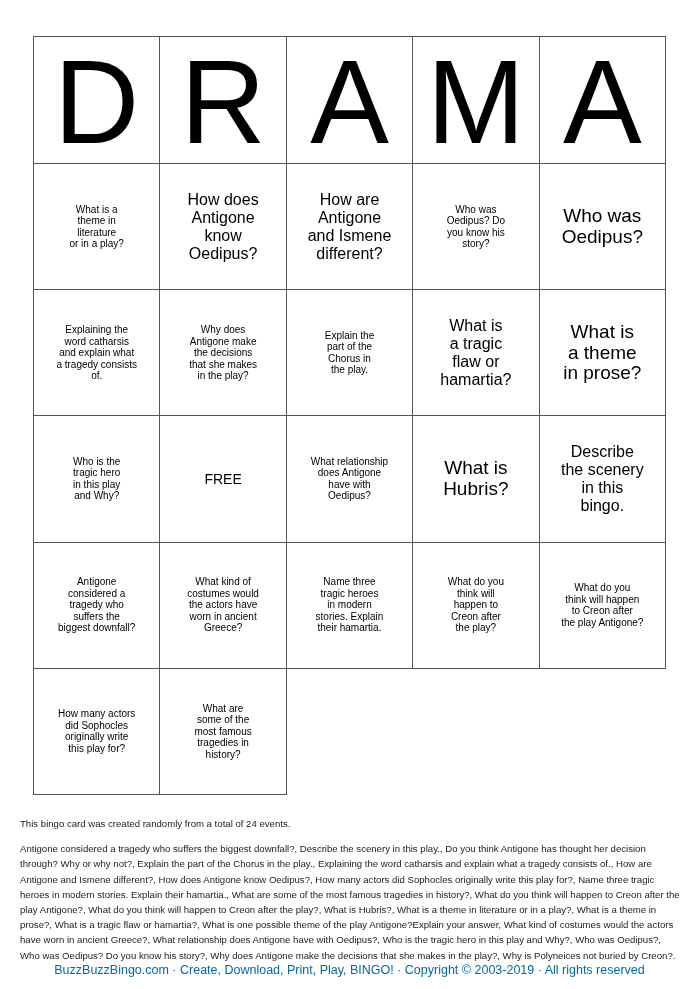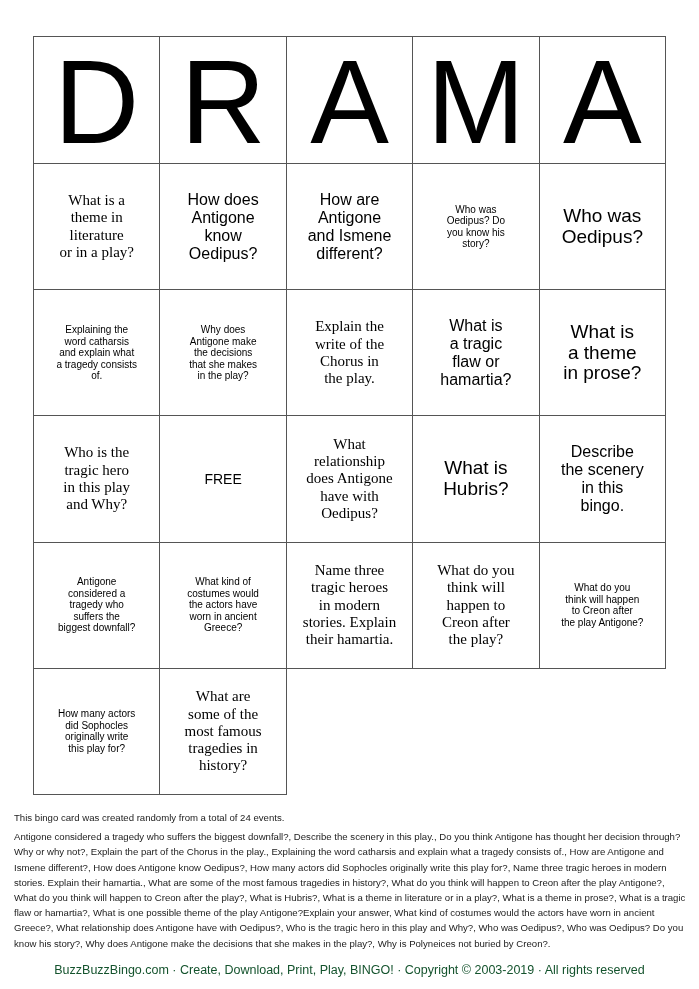--- a/index.html
+++ b/index.html
@@ -42,42 +42,42 @@
   }
   .cell span { display: block; white-space: pre-line; }
   .header-cell {
     font-size: 118px;
     line-height: 1;
     padding: 0;
   }
   .header-cell span { transform: translateY(2px); }
   .s-xl { font-size: 19px; line-height: 1.08; }
   .s-lg { font-size: 16px; line-height: 1.12; }
-  .s-md { font-size: 15px; line-height: 1.15; font-family: Liberation Serif, serif; }
+  .s-md { font-size: 10px; line-height: 1.15; }
   .s-sm { font-size: 10px; line-height: 1.15; }
   .free { font-size: 14px; }
 
   .footer-info {
     position: absolute;
     left: 10px;
     top: 806px;
     width: 680px;
     font-size: 9.6px;
     line-height: 15.2px;
     color: #222;
   }
-  .footer-info p { margin: 4px; }
+  .footer-info p { margin: 10px; }
   .copyright {
     position: absolute;
     left: 0;
     top: 963px;
     width: 699px;
     text-align: center;
     font-size: 12.5px;
-    color: #14532d;
+    color: #0369a1;
   }
 </style>
 </head>
 <body>
 
 <div class="card">
 
   <div class="cell header-cell">
       <span>D</span>
     </div>
@@ -132,21 +132,21 @@
     </div>
   <div class="cell s-sm">
       <span>Why does
 Antigone make
 the decisions
 that she makes
 in the play?</span>
     </div>
   <div class="cell s-md">
       <span>Explain the
-write of the
+part of the
 Chorus in
 the play.</span>
     </div>
   <div class="cell s-lg">
       <span>What is
 a tragic
 flaw or
 hamartia?</span>
     </div>
   <div class="cell s-xl">

